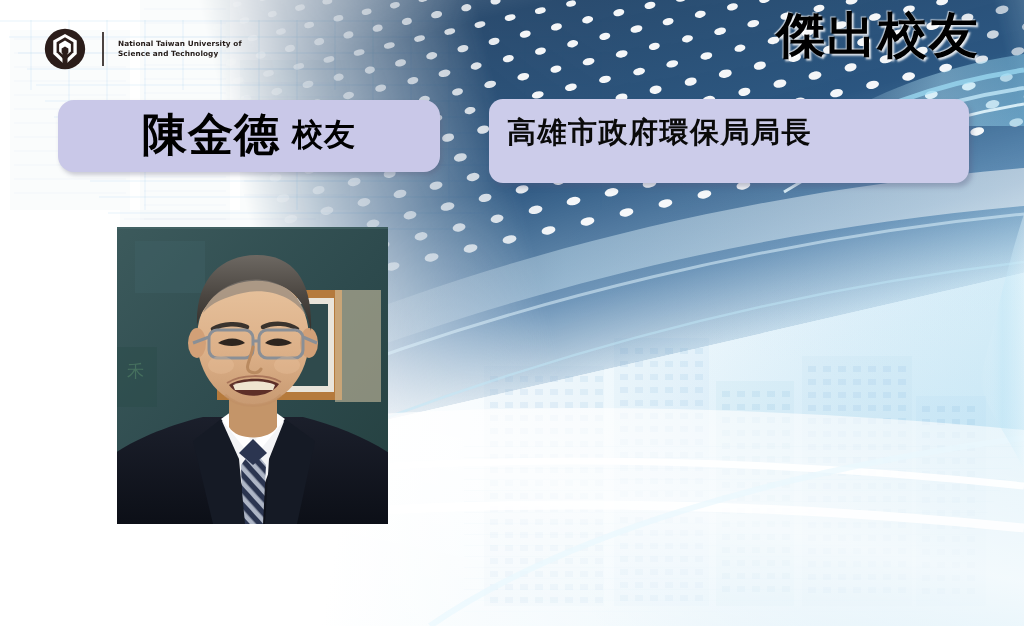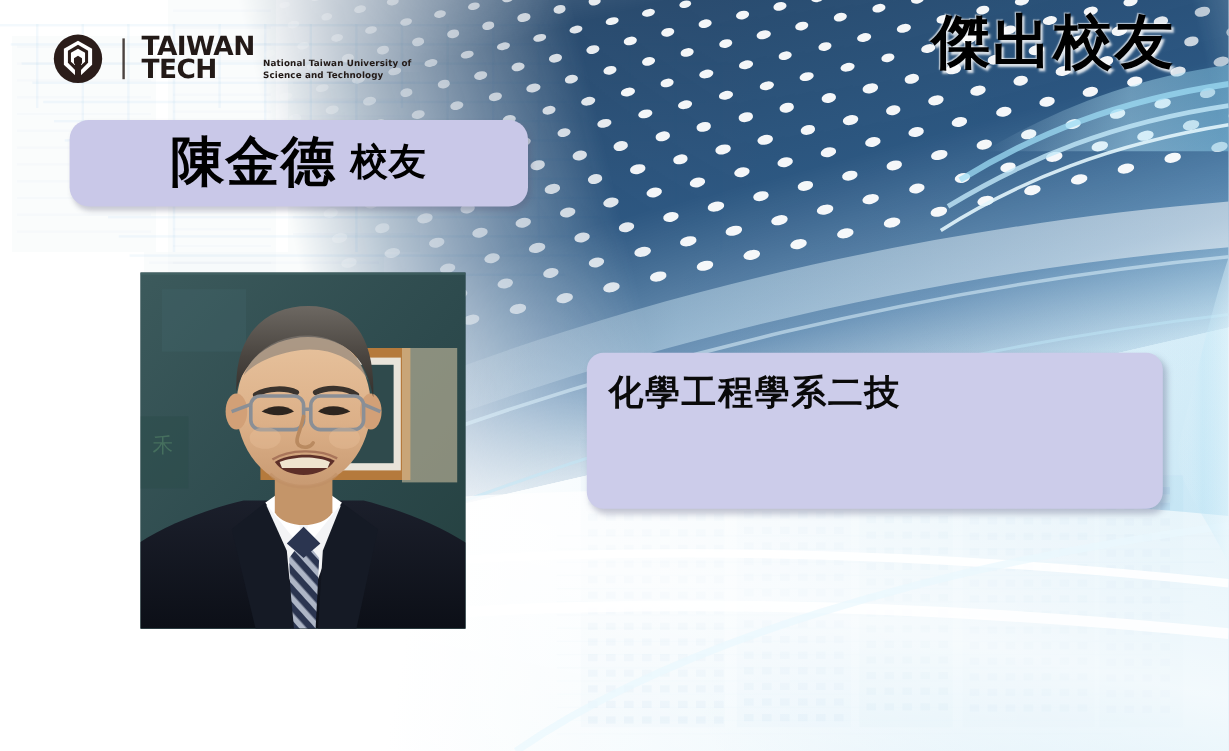--- a/index.html
+++ b/index.html
@@ -1151,24 +1151,20 @@
     <svg class="logo-mark" viewBox="0 0 100 100">
       <circle cx="50" cy="50" r="48" fill="#2b1d1a"></circle>
       <path d="M50 14 L78 30 L78 62 L50 88 L22 62 L22 30 Z" fill="#ffffff"></path>
       <path d="M50 22 L70 34 L70 58 L50 78 L30 58 L30 34 Z" fill="#2b1d1a"></path>
       <path d="M50 30 L64 38 L64 56 L50 68 L36 56 L36 38 Z" fill="#ffffff"></path>
       <path d="M50 44 L58 49 L58 59 L50 66 L42 59 L42 49 Z" fill="#2b1d1a"></path>
       <rect x="44" y="60" width="12" height="30" fill="#2b1d1a"></rect>
     </svg>
     <div class="logo-divider"></div>
     <div class="logo-word">
-      <div class="logo-stack">
-        <span class="logo-taiwan">TAIWAN</span>
-        <span class="logo-tech">TECH</span>
-      </div>
       <div class="logo-sub">National Taiwan University of
 Science and Technology</div>
     </div>
   </div>
 
   <div id="headline">傑出校友</div>
 
   <div id="name-plate">
     <span class="nm">陳金德</span>
     <span class="suffix">校友</span>
@@ -1258,21 +1254,21 @@
       <path d="M110,156 C124,147 150,147 164,155" stroke="#a9755a" stroke-width="2" fill="none"></path>
 
       <path d="M108,168 C122,182 150,182 164,168" stroke="#c08f65" stroke-width="3" fill="none" opacity=".6"></path>
 
       <ellipse cx="104" cy="138" rx="13" ry="9" fill="#eac49d" opacity=".35"></ellipse>
       <ellipse cx="170" cy="138" rx="13" ry="9" fill="#eac49d" opacity=".35"></ellipse>
     </svg>
   </div>
 
   <div class="info-group" id="grp-position" style="left:489px; top:73px; width:500px; height:130px;">
-  </div>
-
-  <div class="info-group" id="grp-education" style="left:489px; top:268px; width:500px; height:170px;">
     <div class="info-panel">
-      <span class="ptxt">化學工程學系二技</span>
+      <span class="ptxt">高雄市政府環保局局長</span>
     </div>
   </div>
 
+  <div class="info-group" id="grp-education" style="left:489px; top:268px; width:500px; height:170px;">
+  </div>
+
 </div>
 
 </body></html>

